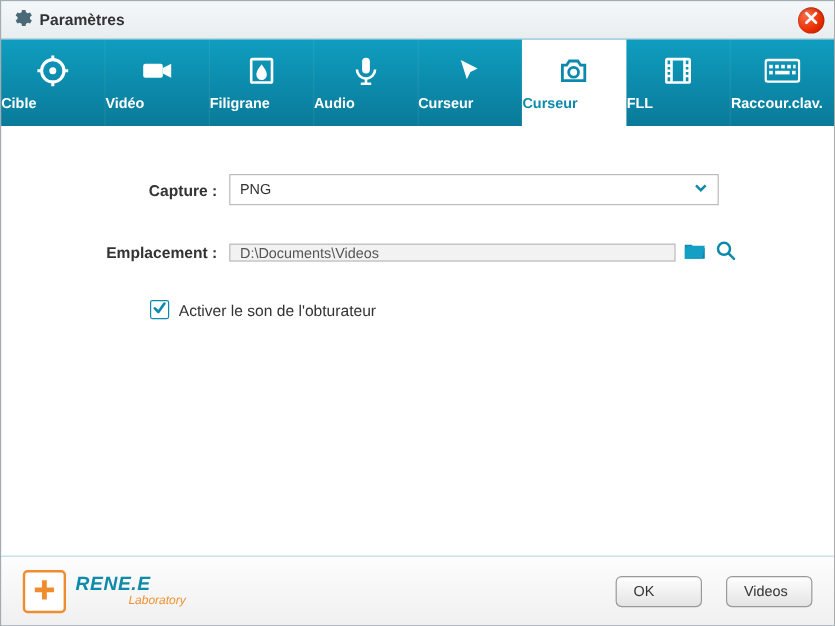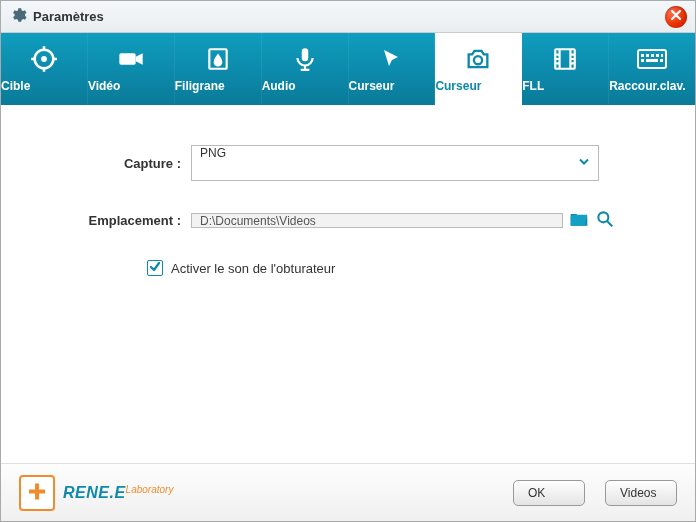--- a/index.html
+++ b/index.html
@@ -11,35 +11,35 @@
   .close-btn { width: 22px; height: 22px; border-radius: 50%; background: radial-gradient(circle at 30% 30%, #ff6b4a, #e62e00 60%, #b31a00); display: flex; align-items: center; justify-content: center; cursor: pointer; box-shadow: 0 1px 2px rgba(0,0,0,0.3) inset, 0 1px 1px rgba(255,255,255,0.4); }
   .tabs { height: 72px; background: linear-gradient(#0f9dbf,#0a7a99); display: flex; }
   .tab { flex: 1; display: flex; flex-direction: column; justify-content: center; color: #fff; font-size: 12px; cursor: pointer; border-right: 1px solid rgba(255,255,255,0.07); position: relative; }
   .tab:last-child { border-right: none; }
   .tab.active { background: #fff; color: #0d89ab; }
   .tab .icon-slot { height: 30px; display: flex; align-items: center; justify-content: center; margin-bottom: 4px; }
   .tab .label { font-weight: bold; font-size: 12px; }
   .content { flex: 1; padding: 40px 50px 20px 50px; background: #fff; position: relative; }
   .form-row { display: flex; align-items: center; margin-bottom: 28px; }
   .form-label { width: 140px; text-align: right; padding-right: 10px; color: #333; font-size: 13px; font-weight: bold; }
-  .select-field { flex: 1; max-width: 408px; height: 36px; border: 1px solid #bbb; background: #fff; display: flex; align-items: flex-start; padding: 0 8px; color: #333; font-size: 12px; position: relative; cursor: pointer; }
+  .select-field { flex: 1; max-width: 408px; height: 26px; border: 1px solid #bbb; background: #fff; display: flex; align-items: center; padding: 0 8px; color: #333; font-size: 12px; position: relative; cursor: pointer; }
   .select-field .chev { position: absolute; right: 8px; top: 50%; transform: translateY(-50%); }
   .text-field { flex: 1; max-width: 372px; height: 15px; border: 1px solid #bbb; background: #f2f2f2; display: flex; align-items: center; padding: 0 8px; color: #555; font-size: 12px; }
   .row-icons { display: flex; align-items: center; gap: 6px; margin-left: 6px; }
   .row-icons .ibtn { cursor: pointer; }
-  .checkbox-row { display: flex; align-items: center; margin-left: 96px; margin-top: 10px; }
+  .checkbox-row { display: flex; align-items: center; margin-left: 74px; margin-top: 10px; }
   .checker { width: 16px; height: 16px; border: 1px solid #0d89ab; border-radius: 2px; display: flex; align-items: center; justify-content: center; margin-right: 8px; background: #fff; cursor: pointer; }
   .checkbox-label { color: #333; font-size: 13px; }
   .footer { height: 58px; border-top: 1px solid #e0e0e0; background: linear-gradient(#fdfdfd,#f0f0f0); display: flex; align-items: center; padding: 0 18px; }
   .logo-block { display: flex; align-items: center; gap: 8px; }
   .logo-sq { width: 36px; height: 36px; border: 2px solid #f08c2e; border-radius: 4px; background: #fff; position: relative; }
   .logo-cross { position: absolute; left: 50%; top: 50%; transform: translate(-50%,-50%); }
-  .logo-text { display: flex; flex-direction: row; line-height: 1; }
+  .logo-text { display: flex; flex-direction: column; line-height: 1; }
   .logo-text .brand { font-size: 16px; font-weight: bold; color: #0e8aaa; letter-spacing: 0.5px; font-style: italic; }
-  .logo-text .sub { font-size: 10px; color: #f09030; font-style: italic; }
+  .logo-text .sub { font-size: 10px; color: #f09030; font-style: italic; margin-left: 44px; }
   .footer .spacer { flex: 1; }
   .btn { min-width: 72px; height: 26px; border: 1px solid #999; border-radius: 5px; background: linear-gradient(#fefefe,#e4e4e4); display: flex; align-items: center; justify-content: flex-start; font-size: 12px; color: #333; cursor: pointer; margin-left: 20px; font-weight: normal; padding: 0 14px; }
 </style>
 </head>
 <body>
 
 <div class="window">
 
   <div class="titlebar">
     <span>

